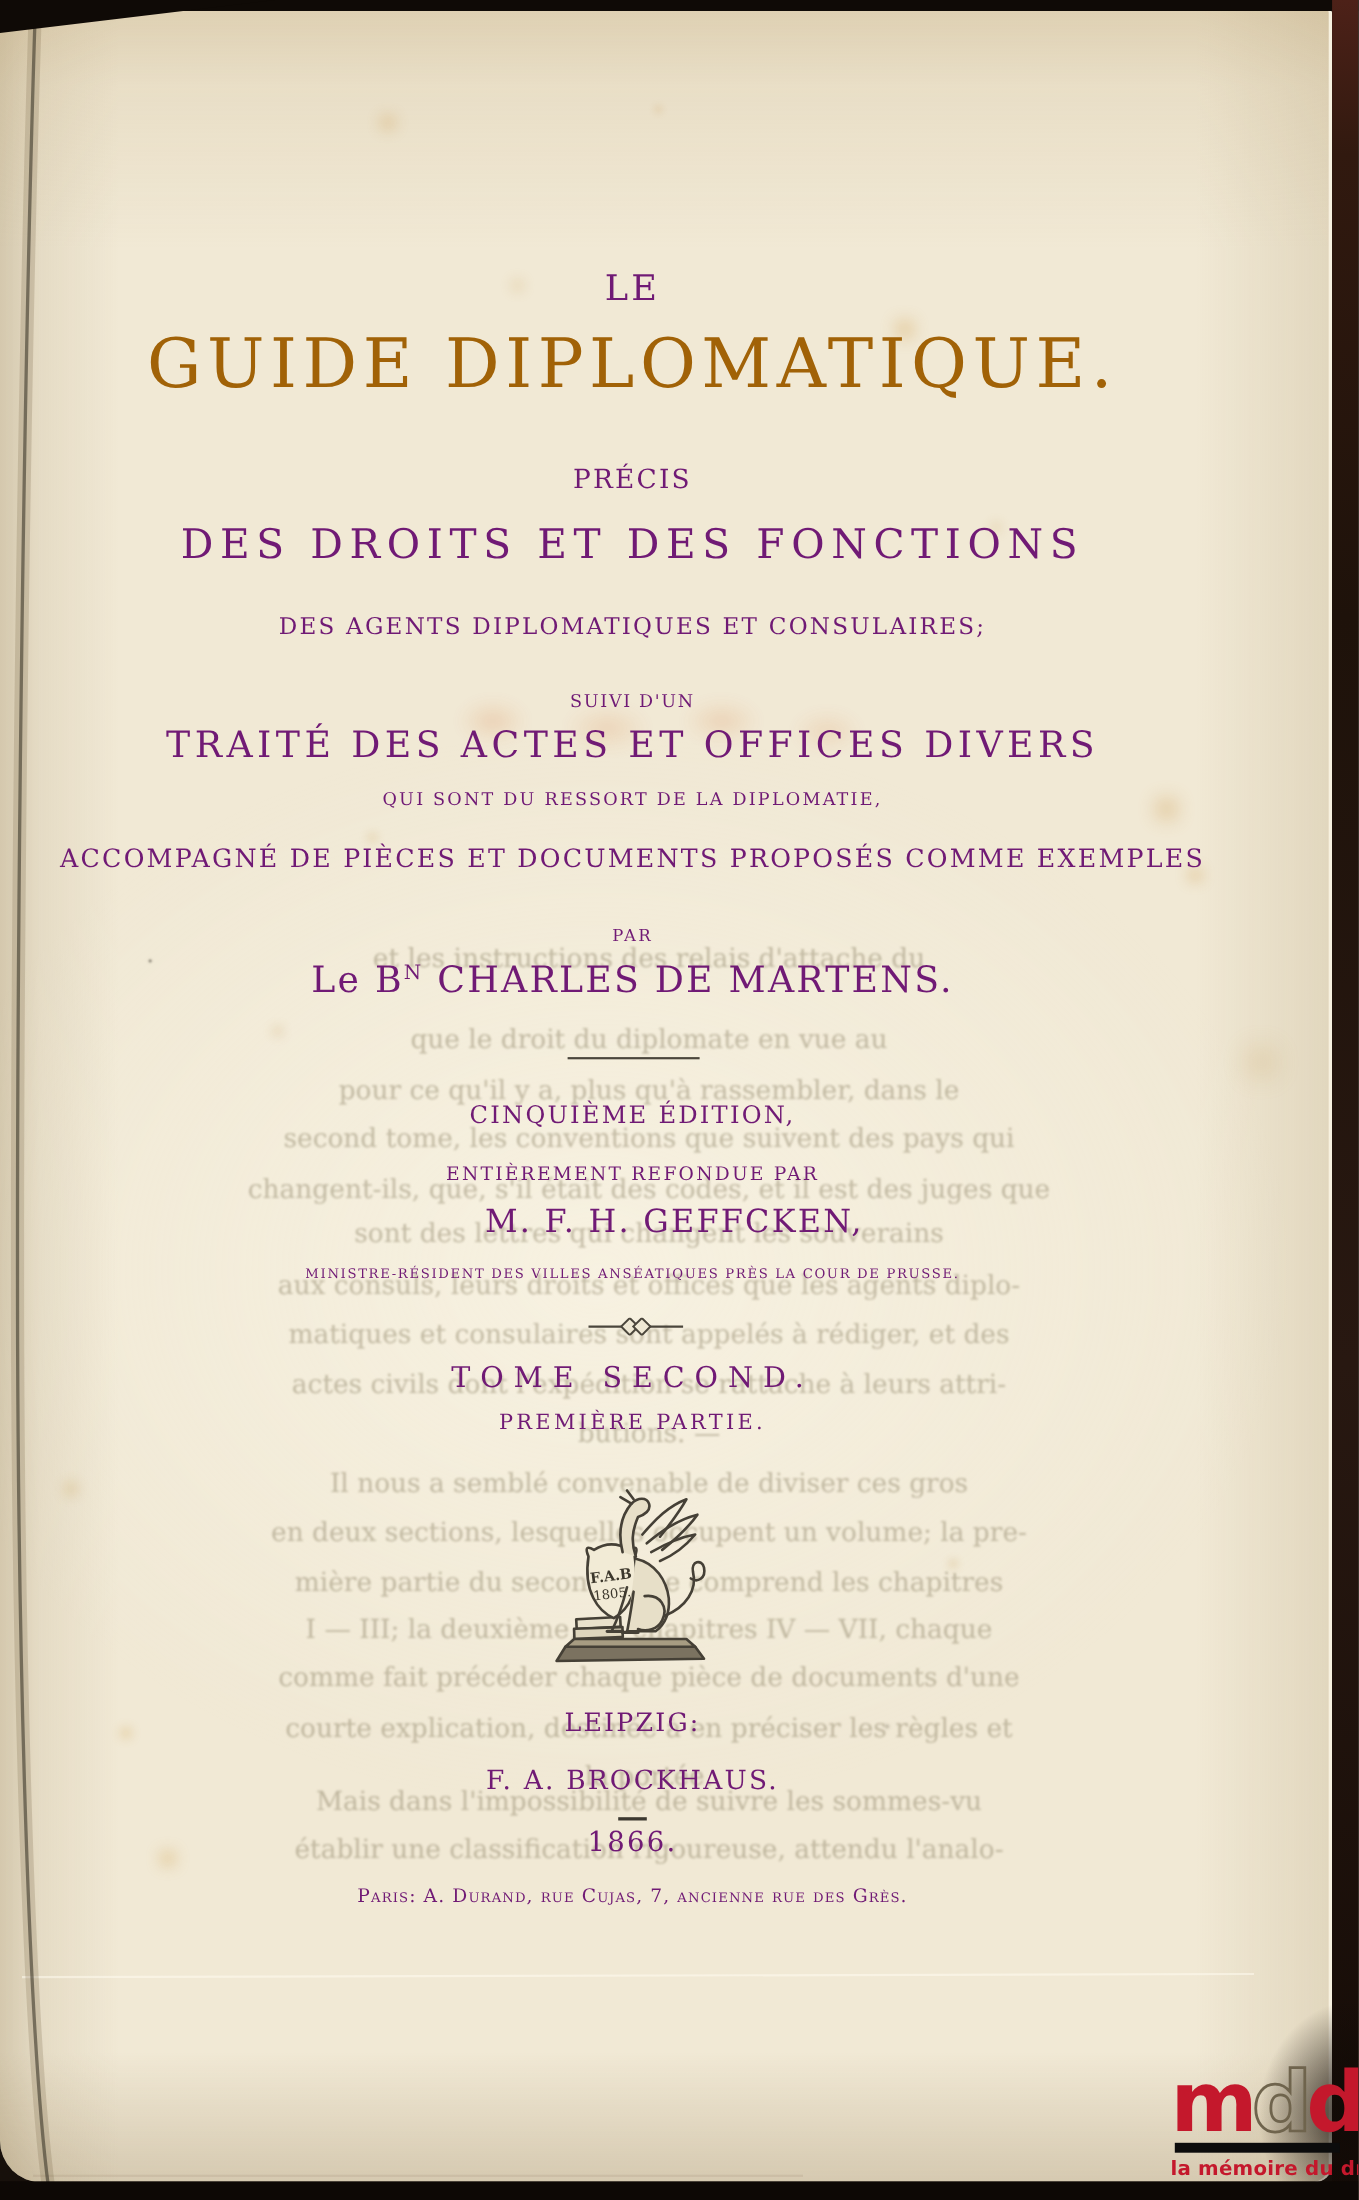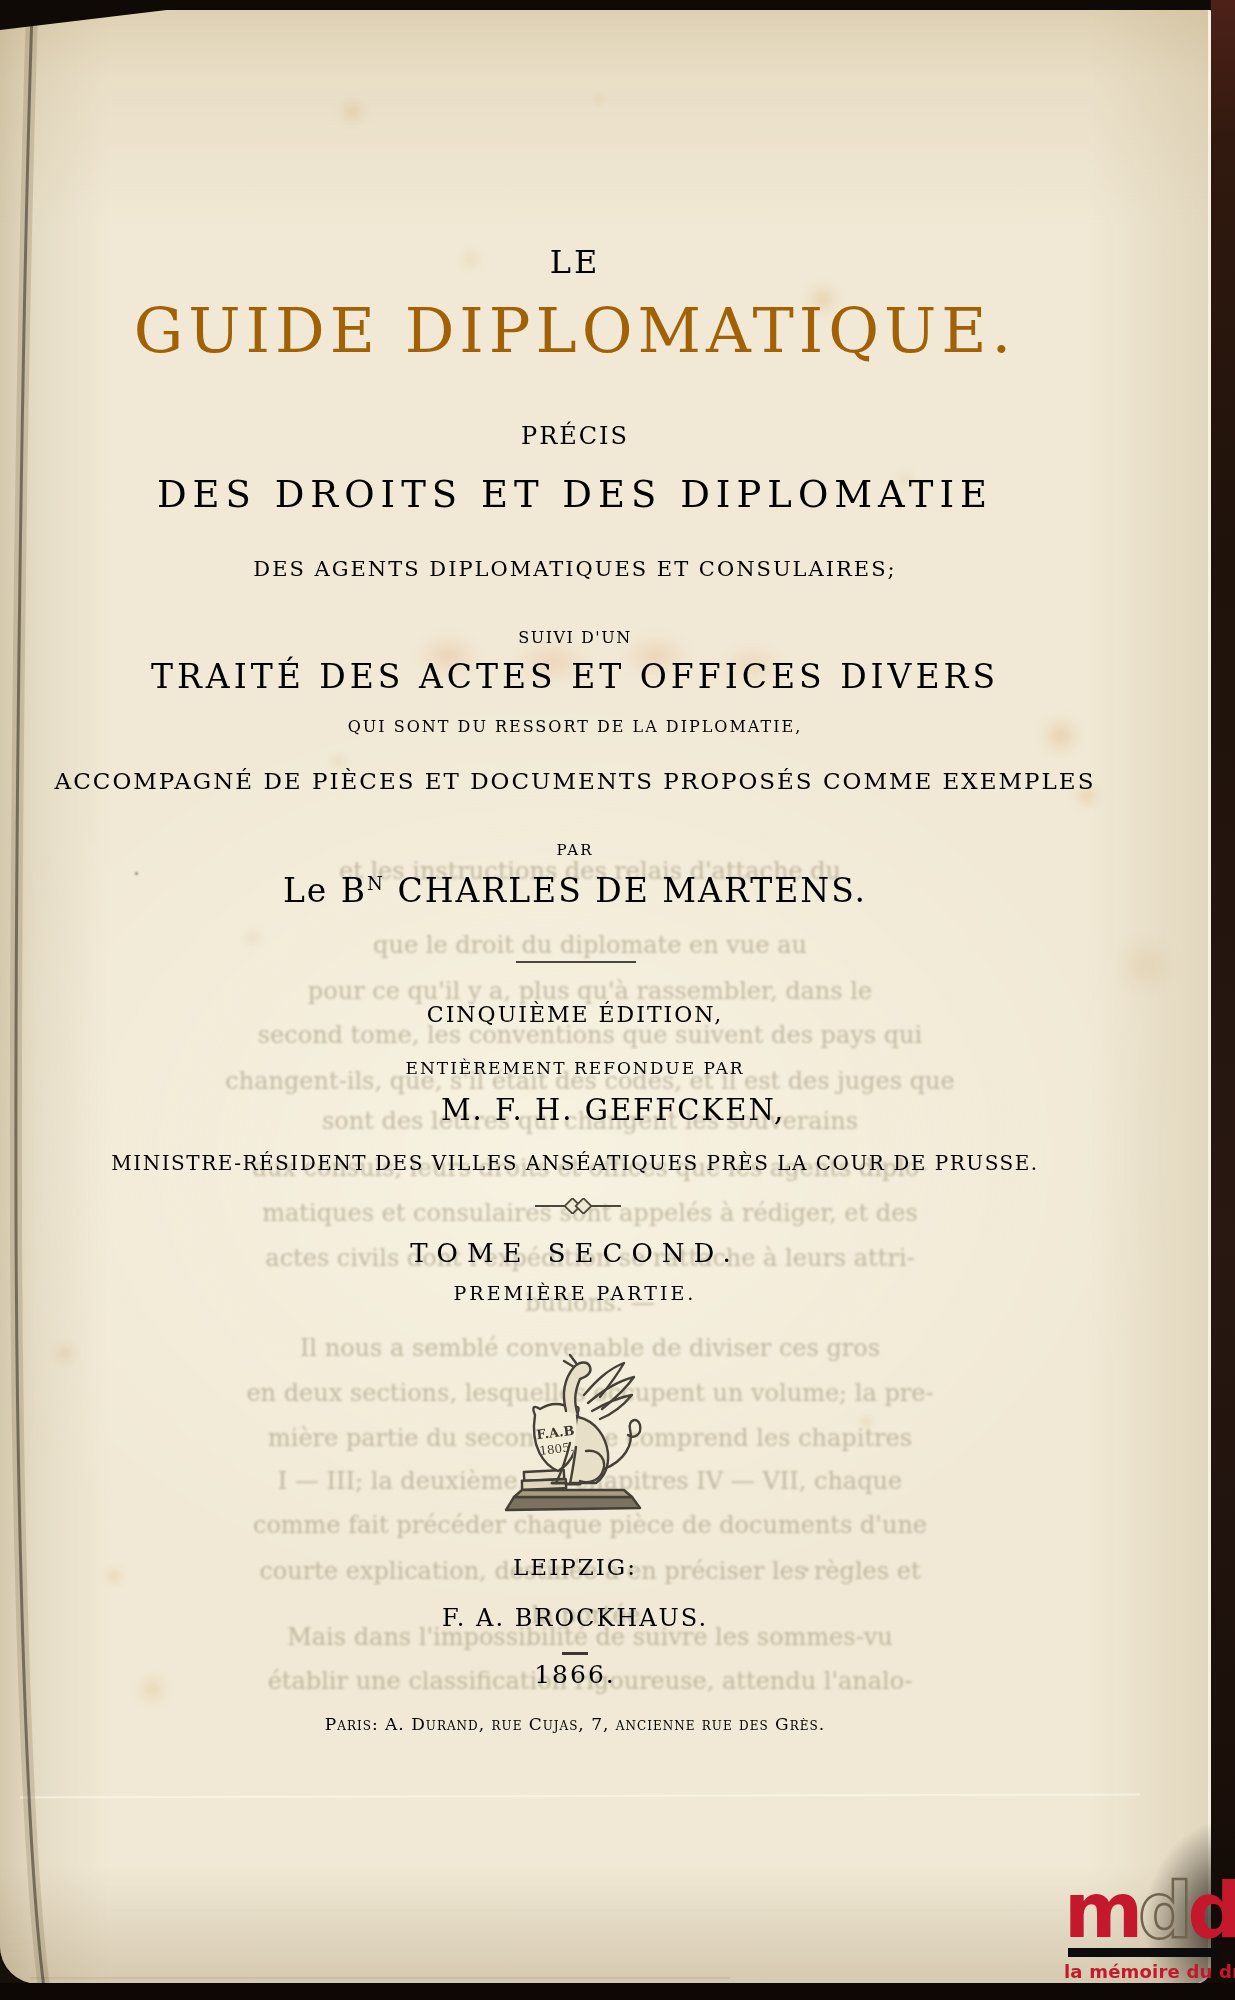--- a/index.html
+++ b/index.html
@@ -30,37 +30,37 @@
   
   .edge-top{position:absolute;left:0;top:0;width:100%;height:10px;background:#0f0a06;}
   .corner-tl{position:absolute;left:0;top:0;width:250px;height:30px;background:#0f0a06;
              clip-path:polygon(0 0,250px 0,0 30px);}
   .edge-right{position:absolute;left:1211px;top:0;width:24px;height:100%;background:
       linear-gradient(180deg,#4d2118 0%,#31190f 7%,#1e120a 28%,#281811 62%,#140b06 100%);}
   .edge-bottom{position:absolute;left:0;top:1983px;width:100%;height:17px;background:#0d0805;}
   .corner-br{position:absolute;left:1080px;top:1780px;width:155px;height:220px;pointer-events:none;background:
       radial-gradient(130px 150px at 100% 65%, rgba(16,10,6,.9), rgba(16,10,6,0) 70%);}
   
-  .t{position:absolute;left:0;width:1150px;text-align:center;color:#000000;line-height:1.1;white-space:nowrap;}
+  .t{position:absolute;left:0;width:1150px;text-align:center;color:#701a75;line-height:1.1;white-space:nowrap;}
   .l-le       {top:236px;font-size:32px;letter-spacing:3px;}
   .l-title    {top:288px;font-size:62px;letter-spacing:5px;color:#a16207;}
   .l-precis   {top:414px;font-size:24px;letter-spacing:2px;}
   .l-droits   {top:466px;font-size:37px;letter-spacing:6px;}
   .l-agents   {top:549px;font-size:21px;letter-spacing:2px;}
   .l-suivi    {top:620px;font-size:16px;letter-spacing:1.5px;}
   .l-traite   {top:650px;font-size:33px;letter-spacing:4px;}
   .l-ressort  {top:709px;font-size:16px;letter-spacing:2px;}
   .l-accomp   {top:760px;font-size:23px;letter-spacing:2px;}
   .l-par      {top:833px;font-size:15px;letter-spacing:2px;}
   .l-author   {top:864px;font-size:33px;letter-spacing:2px;}
   .l-author sup{font-size:.55em;}
   .l-edition  {top:994px;font-size:22px;letter-spacing:2px;}
   .l-refondue {top:1050px;font-size:17px;letter-spacing:2px;}
   .l-geffcken {top:1086px;font-size:29px;letter-spacing:2px;padding-left:38px;}
-  .l-ministre {top:1143px;font-size:20px;letter-spacing:1.5px;}
+  .l-ministre {top:1143px;font-size:12px;letter-spacing:1.5px;}
   .l-tome     {top:1230px;font-size:26px;letter-spacing:9px;}
   .l-partie   {top:1274px;font-size:19px;letter-spacing:3px;}
   .l-leipzig  {top:1546px;font-size:23px;letter-spacing:2px;}
   .l-brockhaus{top:1596px;font-size:24px;letter-spacing:2px;}
   .l-year     {top:1652px;font-size:25px;letter-spacing:2px;}
   .l-paris    {top:1706px;font-size:17px;letter-spacing:1px;font-variant:small-caps;}
   .rule1{position:absolute;top:952px;left:516px;width:120px;height:2px;background:#4b463c;}
   .dash1{position:absolute;top:1643px;left:562px;width:26px;height:3px;background:#3c3830;}
   .orn{position:absolute;top:1189px;left:533px;}
   .emblem{position:absolute;top:1342px;left:500px;}
@@ -112,21 +112,21 @@
         <div class="bleed" style="top: 1502px;">comme fait précéder chaque pièce de documents d'une</div>
         <div class="bleed" style="top: 1548px;">courte explication, destinée à en préciser les règles et</div>
         <div class="bleed" style="top: 1592px;">la portée.</div>
         <div class="bleed" style="top: 1614px;">Mais dans l'impossibilité de suivre les sommes-vu</div>
         <div class="bleed" style="top: 1658px;">établir une classification rigoureuse, attendu l'analo-</div>
       </div>
 
     <div class="t l-le">LE</div>
     <div class="t l-title">GUIDE DIPLOMATIQUE.</div>
     <div class="t l-precis">PRÉCIS</div>
-    <div class="t l-droits">DES DROITS ET DES DIPLOMATIE</div>
+    <div class="t l-droits">DES DROITS ET DES FONCTIONS</div>
     <div class="t l-agents">DES AGENTS DIPLOMATIQUES ET CONSULAIRES;</div>
     <div class="t l-suivi">SUIVI D'UN</div>
     <div class="t l-traite">TRAITÉ DES ACTES ET OFFICES DIVERS</div>
     <div class="t l-ressort">QUI SONT DU RESSORT DE LA DIPLOMATIE,</div>
     <div class="t l-accomp">ACCOMPAGNÉ DE PIÈCES ET DOCUMENTS PROPOSÉS COMME EXEMPLES</div>
     <div class="t l-par">PAR</div>
     <div class="t l-author"><span>Le B</span><sup>N</sup><span> CHARLES DE MARTENS.</span></div>
 
     <div class="rule1"></div>
 

